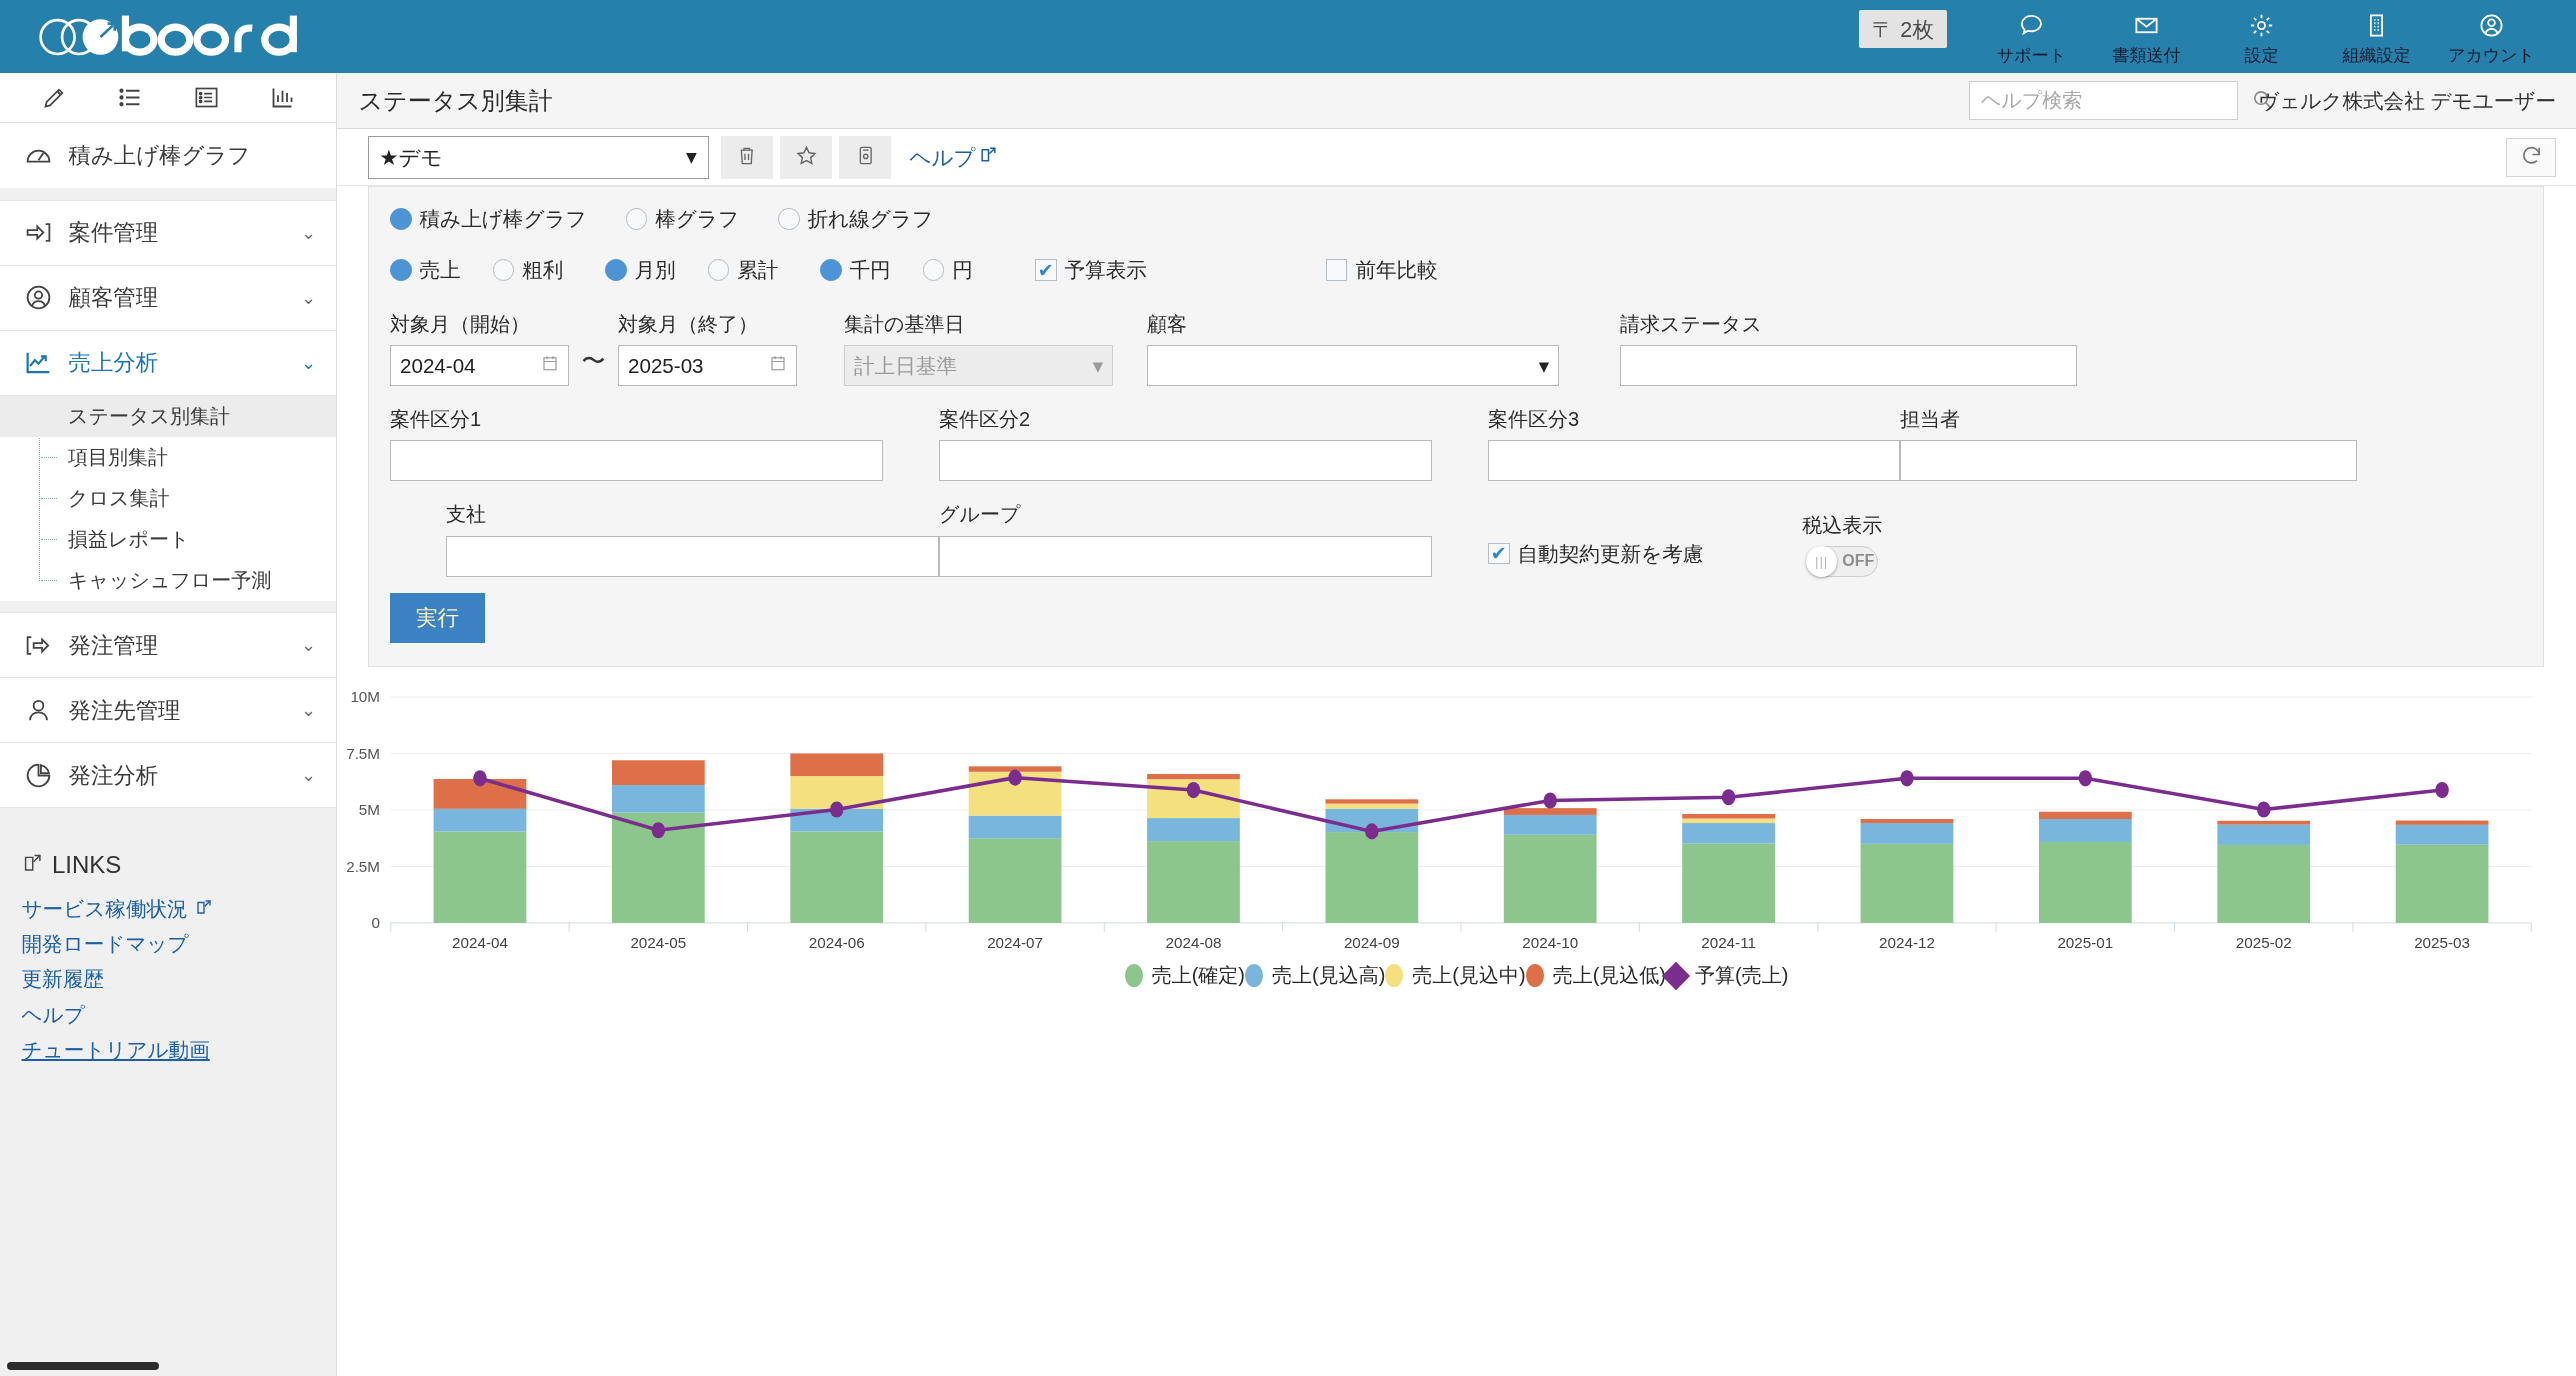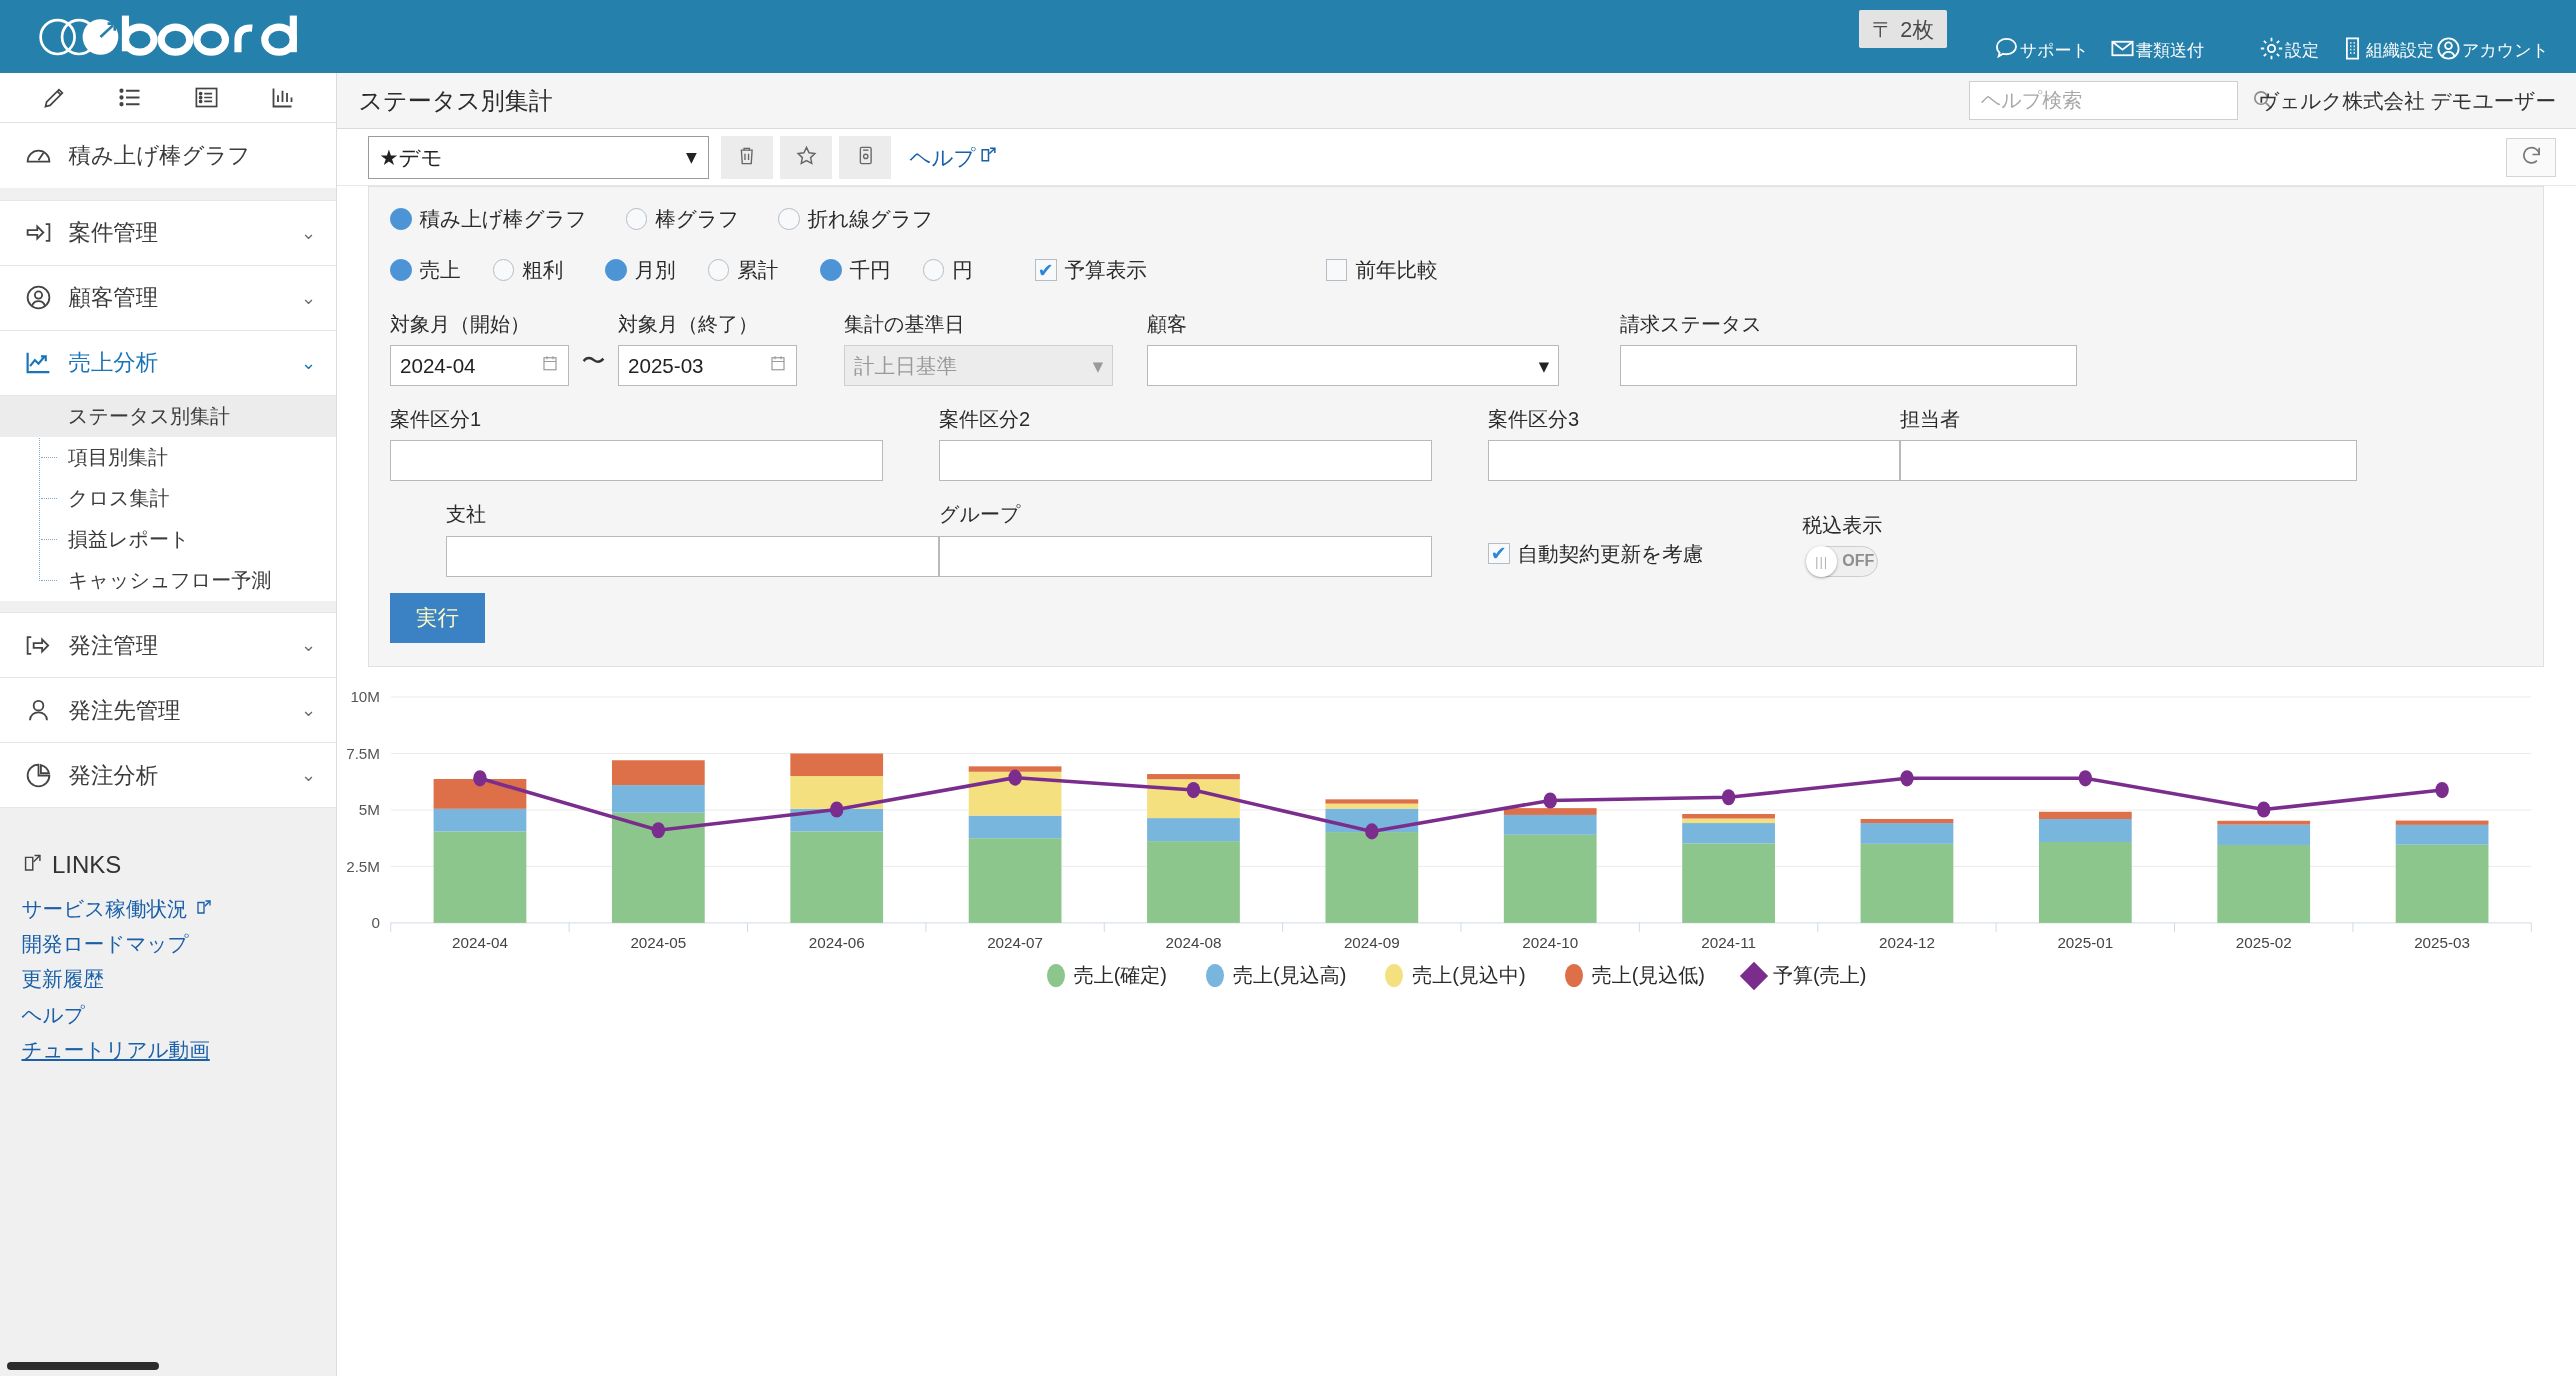--- a/index.html
+++ b/index.html
@@ -18,22 +18,22 @@
   }
   .logo-wrap { display: flex; align-items: center; padding-left: 32px; }
   .logo-svg { display:block; }
   .top-right { display: flex; align-items: flex-end; gap: 0px; height: 73px; }
   .mail-badge {
     background: #e3e3e3; color: #4a4a4a; font-size: 21.5px;
     padding: 4.5px 12.5px; border-radius: 1.8px; margin-right: 27px;
     margin-bottom: 25px; letter-spacing: 0.4px; white-space: nowrap;
   }
   .top-item {
-    width: 115px; display: flex; align-items: center;
-    justify-content: flex-end; color: #ffffff; padding-bottom: 6.3px; cursor: pointer;
+    width: 115px; display: flex; flex-direction: column; align-items: center;
+    justify-content: flex-end; color: #0f172a; padding-bottom: 6.3px; cursor: pointer;
   }
   .top-item .ico { height: 30.5px; display:flex; align-items:center; justify-content:center; margin-bottom: 2.7px;}
   .top-item .lbl { font-size: 17px; white-space: nowrap; }
 
   
   .bodyrow { flex: 1 1 auto; display: flex; min-height: 0; }
 
   
   .sidebar {
     width: 337px; flex: 0 0 337px; background: #ffffff;
@@ -193,21 +193,21 @@
   .exec-btn {
     width: 95px; height: 50px; background: #3a82c4; color: #fef9c3;
     font-size: 21.5px; display: flex; align-items: center; justify-content: center;
     cursor: pointer; border: none; font-family: inherit;
   }
 
   
   .chart-area { flex: 1 1 auto; position: relative; padding: 21.5px 0 0 0; min-height: 0; }
   .chart-svg { display: block; }
   .legend {
-    display: flex; align-items: center; justify-content: center; gap: 39px;
+    display: flex; align-items: center; justify-content: center; 
     margin-top: 5.4px;
   }
   .lg { display: flex; align-items: center; gap: 9px; font-size: 20px; color: #2b2b2b; }
   .lg .dot { width: 18px; height: 23px; border-radius: 50%; }
   .lg .dia { width: 20px; height: 20px; background: #7b2d8e; transform: rotate(45deg); }
 </style>
 </head>
 <body>
 
 <div class="topbar">

